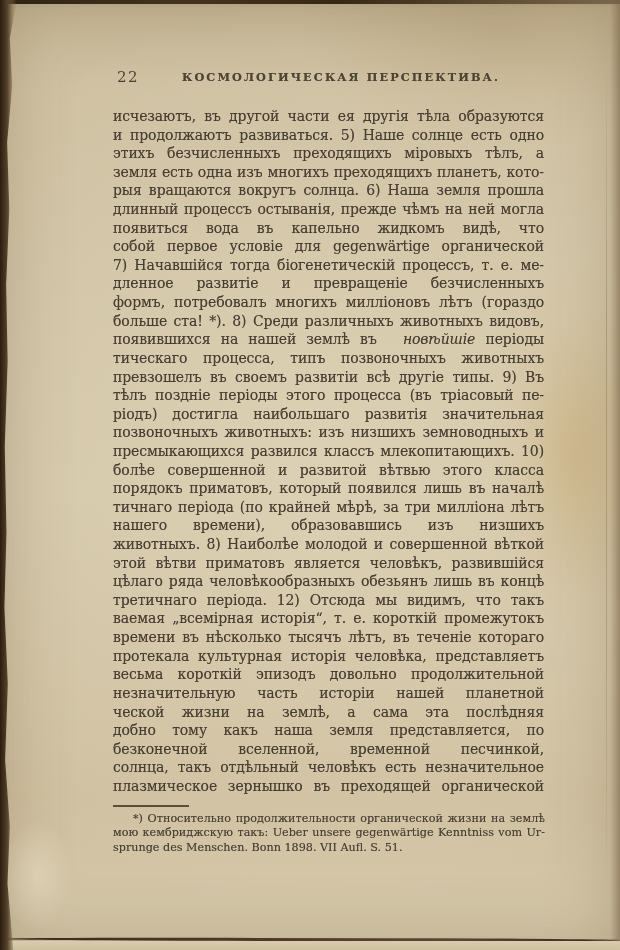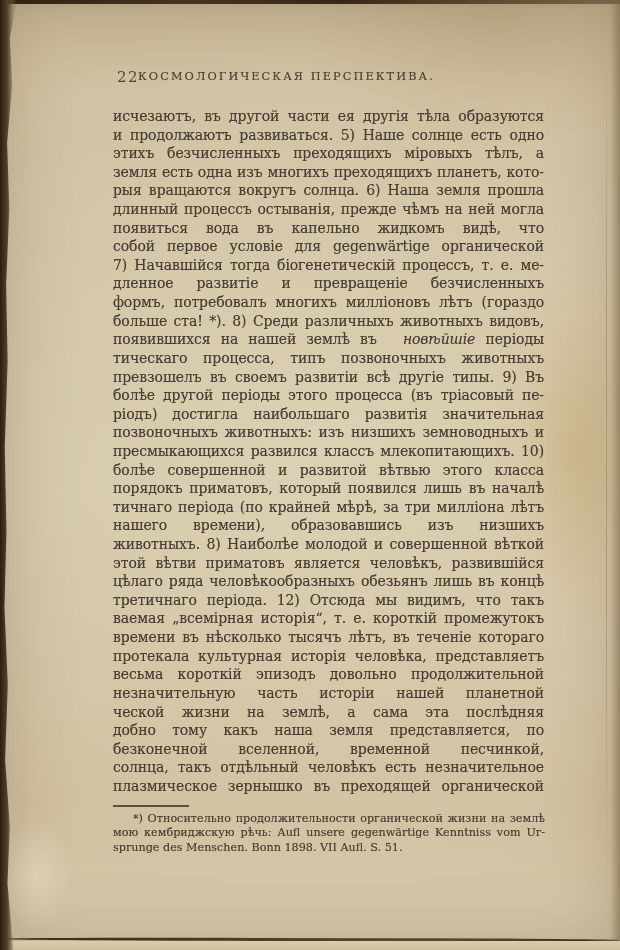--- a/index.html
+++ b/index.html
@@ -30,22 +30,22 @@
   .bottom-strip{position:absolute;left:0;right:0;top:941px;bottom:0;
     background:linear-gradient(to bottom,#d9cdaf,#cec09f);}
   .stain-right{position:absolute;left:520px;top:320px;width:110px;height:280px;
     background:radial-gradient(closest-side,rgba(188,148,78,.20),rgba(0,0,0,0));}
   .stain-bottomleft{position:absolute;left:2px;top:820px;width:70px;height:110px;
     background:radial-gradient(closest-side,rgba(238,228,200,.45),rgba(0,0,0,0));}
 
   
   .page-number{position:absolute;top:68px;left:117px;font-size:15px;letter-spacing:1.5px;color:#4e4434;}
   .running-head{position:absolute;top:70px;left:112px;width:432px;box-sizing:border-box;
-    padding-left:26px;font-size:11.3px;letter-spacing:2.1px;color:#4e4434;
-    text-shadow:0 0 .4px rgba(78,68,52,.55);}
+    padding-left:26px;text-align:center;font-size:11.3px;letter-spacing:2.1px;color:#4e4434;
+    text-shadow:0 0 .4px rgba(78,68,52,.55);font-weight:bold;}
 
   
   .body-text{position:absolute;left:113px;top:107px;width:431px;}
   .tl{font-size:14px;line-height:18.62px;height:18.62px;overflow:hidden;
       text-align:justify;text-align-last:justify;letter-spacing:-0.1px;
       text-shadow:0 0 .35px rgba(71,62,50,.55);}
   .it{font-style:italic;margin-left:16px;}
 
   
   .footnote-rule{position:absolute;left:113px;top:805px;width:76px;height:1.5px;background:#5b4e3b;}
@@ -78,21 +78,21 @@
     <div class="tl">длинный процессъ остыванія, прежде чѣмъ на ней могла</div>
     <div class="tl">появиться вода въ капельно жидкомъ видѣ, что представляетъ</div>
     <div class="tl">собой первое условіе для gegenwärtige органической жизни.</div>
     <div class="tl">7) Начавшійся тогда біогенетическій процессъ, т. е. ме-</div>
     <div class="tl">дленное развитіе и превращеніе безчисленныхъ органическихъ</div>
     <div class="tl">формъ, потребовалъ многихъ милліоновъ лѣтъ (гораздо</div>
     <div class="tl">больше ста! *). 8) Среди различныхъ животныхъ видовъ,</div>
     <div class="tl"><span>появившихся на нашей землѣ въ </span><em class="it">новѣйшіе</em><span> періоды біогене-</span></div>
     <div class="tl">тическаго процесса, типъ позвоночныхъ животныхъ далеко</div>
     <div class="tl">превзошелъ въ своемъ развитіи всѣ другіе типы. 9) Въ наи-</div>
-    <div class="tl">болѣе другой періоды этого процесса (въ тріасовый пе-</div>
+    <div class="tl">тѣлъ поздніе періоды этого процесса (въ тріасовый пе-</div>
     <div class="tl">ріодъ) достигла наибольшаго развитія значительная вѣтвь</div>
     <div class="tl">позвоночныхъ животныхъ: изъ низшихъ земноводныхъ и</div>
     <div class="tl">пресмыкающихся развился классъ млекопитающихъ. 10) Наи-</div>
     <div class="tl">болѣе совершенной и развитой вѣтвью этого класса является</div>
     <div class="tl">порядокъ приматовъ, который появился лишь въ началѣ тре-</div>
     <div class="tl">тичнаго періода (по крайней мѣрѣ, за три милліона лѣтъ до</div>
     <div class="tl">нашего времени), образовавшись изъ низшихъ послѣдовыхъ</div>
     <div class="tl">животныхъ. 8) Наиболѣе молодой и совершенной вѣткой</div>
     <div class="tl">этой вѣтви приматовъ является человѣкъ, развившійся изъ</div>
     <div class="tl">цѣлаго ряда человѣкообразныхъ обезьянъ лишь въ концѣ</div>
@@ -105,20 +105,20 @@
     <div class="tl">ческой жизни на землѣ, а сама эта послѣдняя составляетъ</div>
     <div class="tl">добно тому какъ наша земля представляется, по отношенію къ</div>
     <div class="tl">безконечной вселенной, временной песчинкой, отдѣлившейся отъ</div>
     <div class="tl">солнца, такъ отдѣльный человѣкъ есть незначительное прото-</div>
     <div class="tl">плазмическое зернышко въ преходящей органической природѣ.</div>
   </div>
 
   <div class="footnote-rule"></div>
   <div class="footnote">
     <div class="fl first">*) Относительно продолжительности органической жизни на землѣ см.</div>
-    <div class="fl">мою кембриджскую рѣчь: Aufl unsere gegenwärtige Kenntniss vom Ur-</div>
+    <div class="fl">мою кембриджскую такъ: Ueber unsere gegenwärtige Kenntniss vom Ur-</div>
     <div class="fl last">sprunge des Menschen. Bonn 1898. VII Aufl. S. 51.</div>
   </div>
 
   <div class="bottom-line"></div>
   <div class="bottom-strip"></div>
   <div class="edge-left"></div>
 </div>
 
 </body></html>

